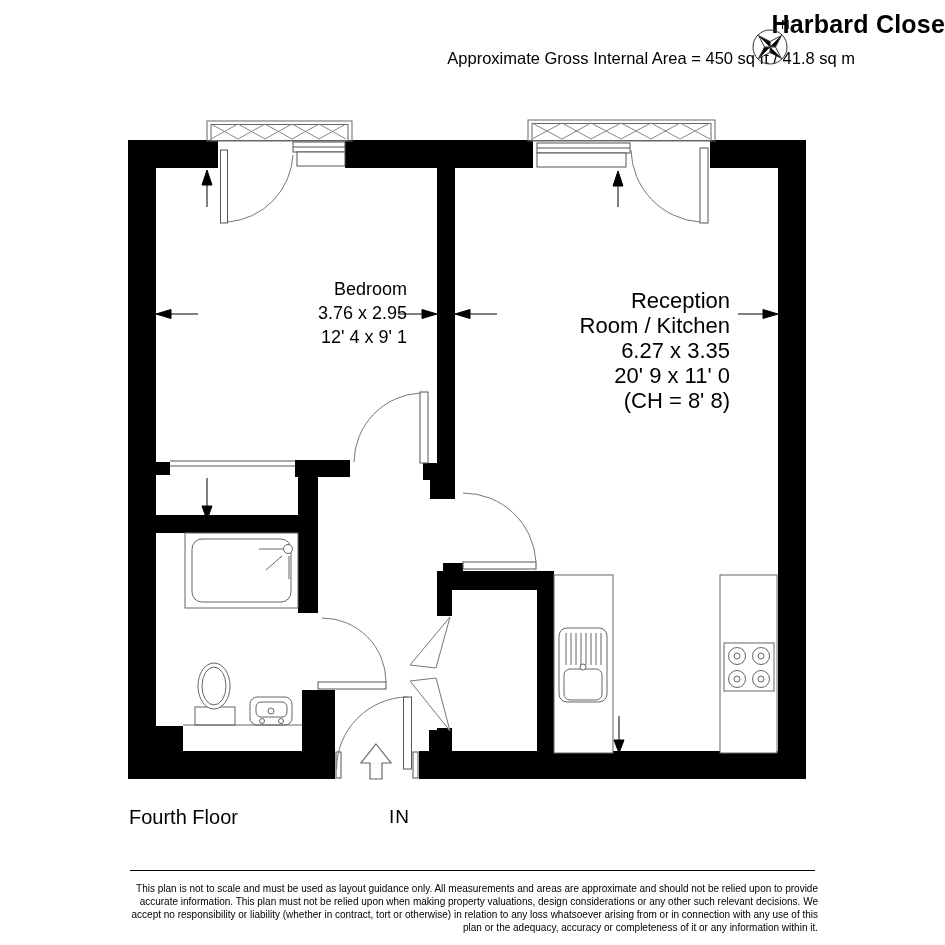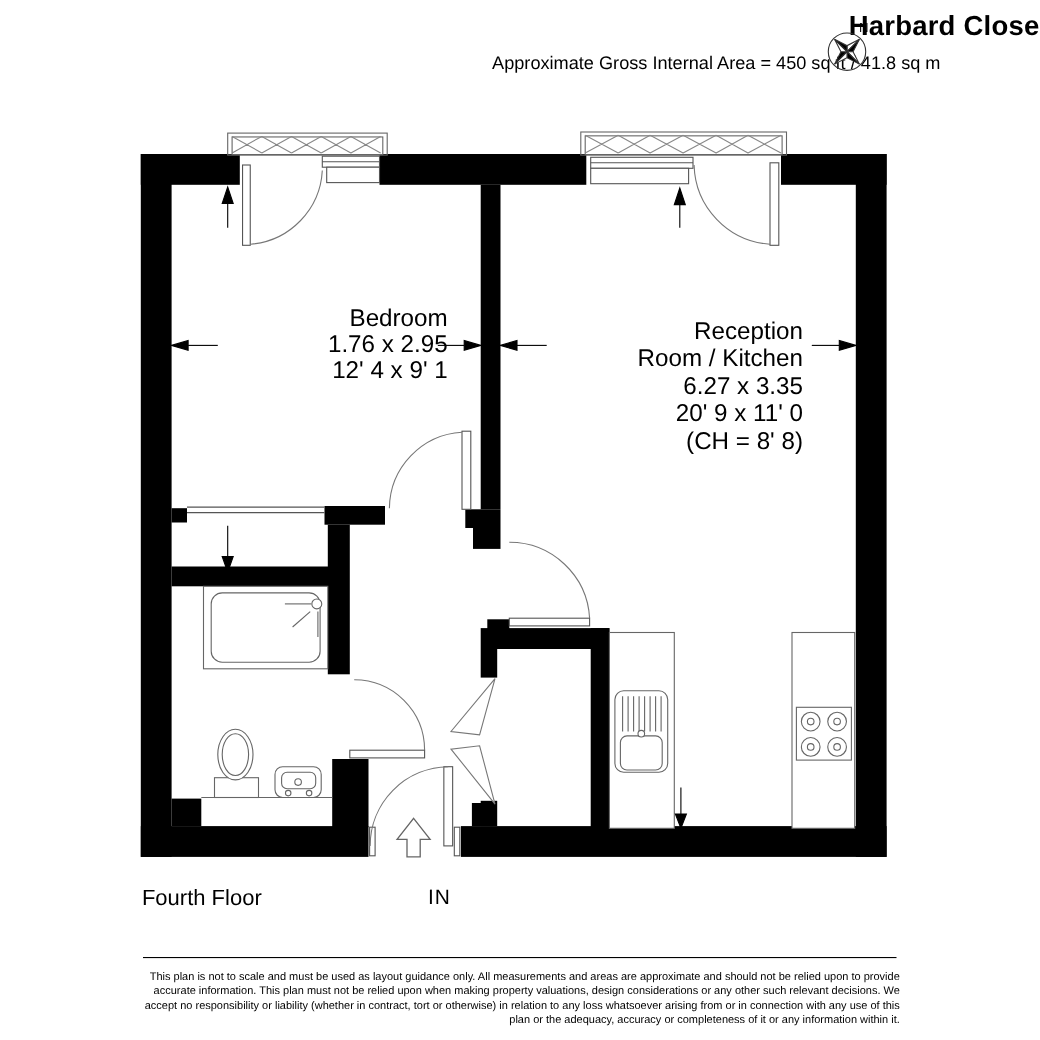--- a/index.html
+++ b/index.html
@@ -4,21 +4,21 @@
 <style>
   html,body{margin:0;padding:0;background:#fff;}
   body{width:945px;height:945px;position:relative;overflow:hidden;
        font-family:"Liberation Sans", sans-serif;color:#000;}
   .abs{position:absolute;}
   .center{text-align:right;}
   #title{top:10px;left:0;width:945px;font-size:25px;font-weight:bold;letter-spacing:.2px;}
   #subtitle{top:49px;left:0;width:855px;font-size:16.5px;}
   #compass-n{top:18px;left:781px;font-size:12px;}
   #plan-svg{top:0;left:0;}
-  #bedroom-label{top:277px;left:187px;width:220px;font-size:22px;line-height:24px;}
+  #bedroom-label{top:277px;left:187px;width:220px;font-size:18px;line-height:24px;}
   #reception-label{top:288px;left:510px;width:220px;font-size:22px;line-height:25px;}
   #in-label{top:806px;left:342px;width:68px;font-size:19px;letter-spacing:1px;}
   #floor-label{top:806px;left:129px;font-size:20px;font-weight:normal;}
   #footer-rule{top:870px;left:130px;width:685px;border-top:1px solid #000;height:0;}
   #disclaimer{top:882px;left:128px;width:690px;font-size:10px;line-height:13px;}
 </style>
 </head>
 <body>
 
 <div class="abs center" id="title">Harbard Close</div>
@@ -175,21 +175,21 @@
     <polygon points="781.3,58.3 770,52.5 770,47" fill="#000"></polygon>
     <polygon points="758.7,58.3 770,52.5 770,47" fill="#fff"></polygon>
     <polygon points="758.7,58.3 764.5,47 770,47" fill="#000"></polygon>
     <polygon points="758.7,35.7 764.5,47 770,47" fill="#fff"></polygon>
     <polygon points="758.7,35.7 770,41.5 770,47" fill="#000"></polygon>
   </g>
 </svg>
 
 <div class="abs center" id="bedroom-label">
   <div>Bedroom</div>
-  <div>1.76 x 2.95</div>
+  <div>3.76 x 2.95</div>
   <div>12' 4 x 9' 1</div>
 </div>
 
 <div class="abs center" id="reception-label">
   <div>Reception</div>
   <div>Room / Kitchen</div>
   <div>6.27 x 3.35</div>
   <div>20' 9 x 11' 0</div>
   <div>(CH = 8' 8)</div>
 </div>

